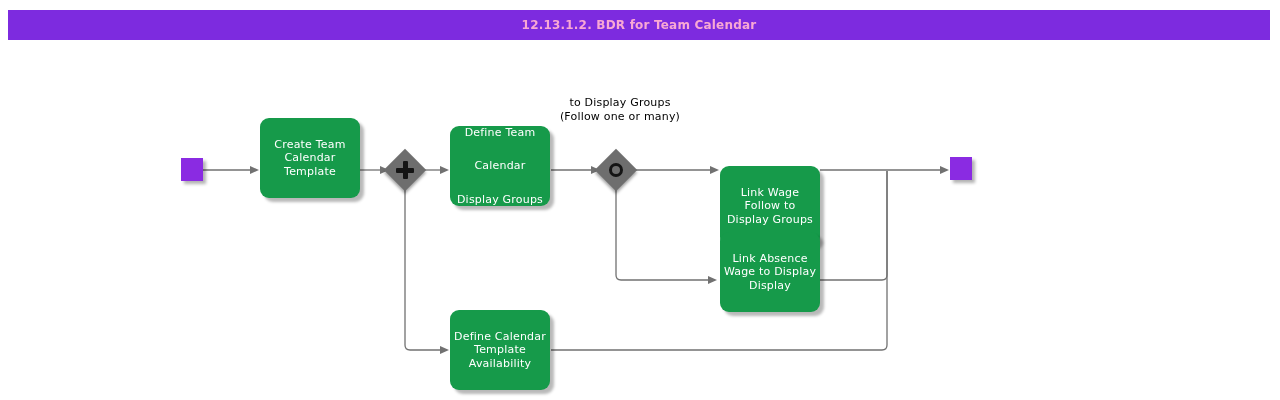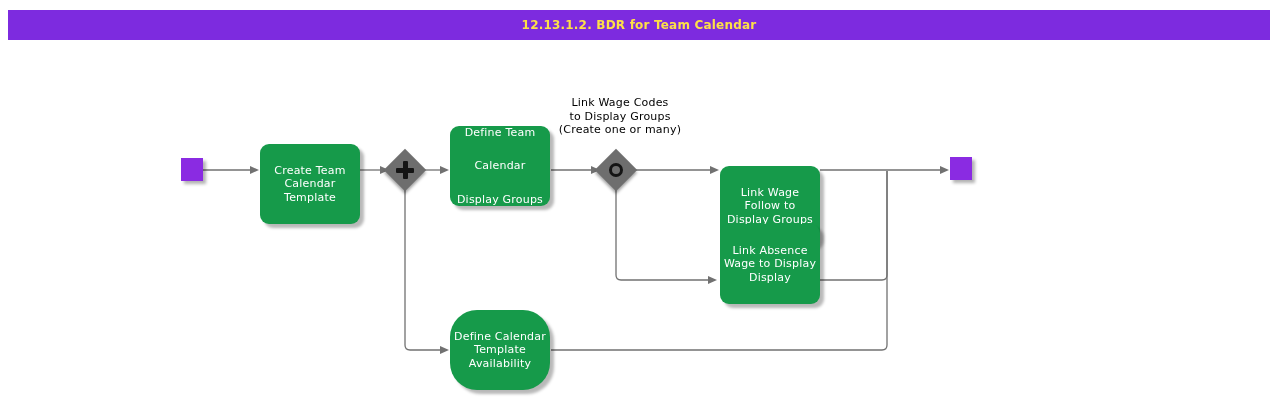--- a/index.html
+++ b/index.html
@@ -9,43 +9,43 @@
     --gateway-gray:#6E6E6E;
     --connector-gray:#717171;
   }
   *{margin:0;padding:0;box-sizing:border-box;}
   html,body{background:#ffffff;}
   body{font-family:"DejaVu Sans","Liberation Sans",sans-serif;}
   .canvas{position:relative;width:1280px;height:400px;background:#ffffff;overflow:hidden;}
 
   .title-bar{
     position:absolute;left:8px;top:10px;width:1262px;height:30px;
-    background:var(--title-bar-bg);color:#fde047;
+    background:var(--title-bar-bg);color:#f9a8d4;
     display:flex;align-items:center;justify-content:center;
     font-size:12px;font-weight:bold;letter-spacing:.2px;
   }
 
   .connector-layer{position:absolute;left:0;top:0;width:1280px;height:400px;}
   .flow-line{fill:none;stroke:var(--connector-gray);stroke-width:1.3px;}
   .flow-arrow{fill:var(--connector-gray);stroke:none;}
 
   .activity{
     position:absolute;width:100px;height:80px;border-radius:9px;
     background:var(--activity-green);color:#ffffff;
     display:flex;flex-direction:column;align-items:center;justify-content:center;
     font-size:11px;line-height:13.5px;text-align:center;
     box-shadow:4px 4px 3px rgba(0,0,0,0.28);
     letter-spacing:.2px;
   }
   .activity span{display:block;white-space:nowrap;}
-  .act-1{left:260px;top:144px;text-align:right;}
+  .act-1{left:260px;top:118px;text-align:right;}
   .act-2{left:450px;top:126px;justify-content:space-between;}
   .act-3{left:720px;top:130px;margin-top:36px;}
-  .act-4{left:720px;top:224px;}
-  .act-5{left:450px;top:310px;border-radius:27px;}
+  .act-4{left:720px;top:232px;}
+  .act-5{left:450px;top:310px;}
 
   .term-square{
     position:absolute;width:22px;height:23px;background:var(--node-purple);
     box-shadow:3px 3px 3px rgba(0,0,0,0.30);
   }
   .start-square{left:181px;top:158px;}
   .end-square{left:950px;top:157px;}
 
   .gateway{
     position:absolute;width:30px;height:30px;background:var(--gateway-gray);
@@ -150,18 +150,17 @@
     <div class="gw-symbol plus-glyph"></div>
   </div>
 
   <div class="gateway gw-circle">
     <div class="gw-symbol">
       <div class="circle-glyph"></div>
     </div>
   </div>
 
   <div class="annotation">
-    <span>Link Wage Codes</span>
     <span>to Display Groups</span>
-    <span>(Create one or many)</span>
+    <span>(Follow one or many)</span>
   </div>
 
 </div>
 
 </body></html>

